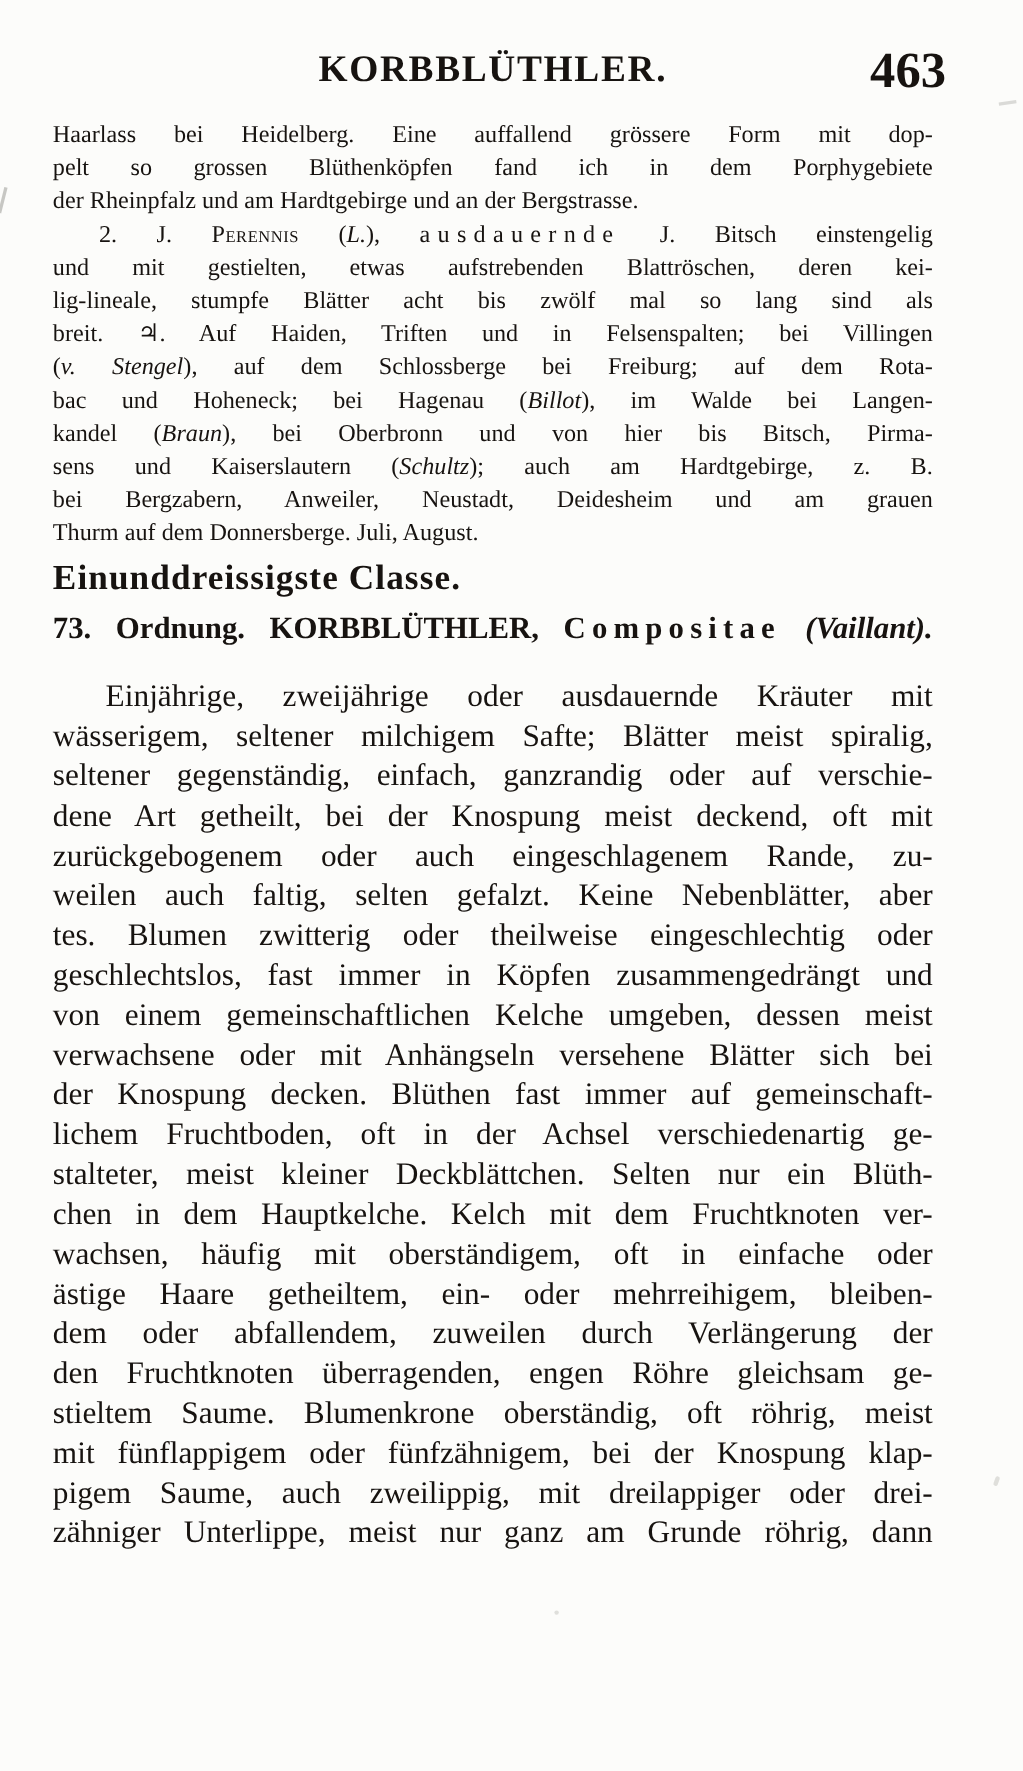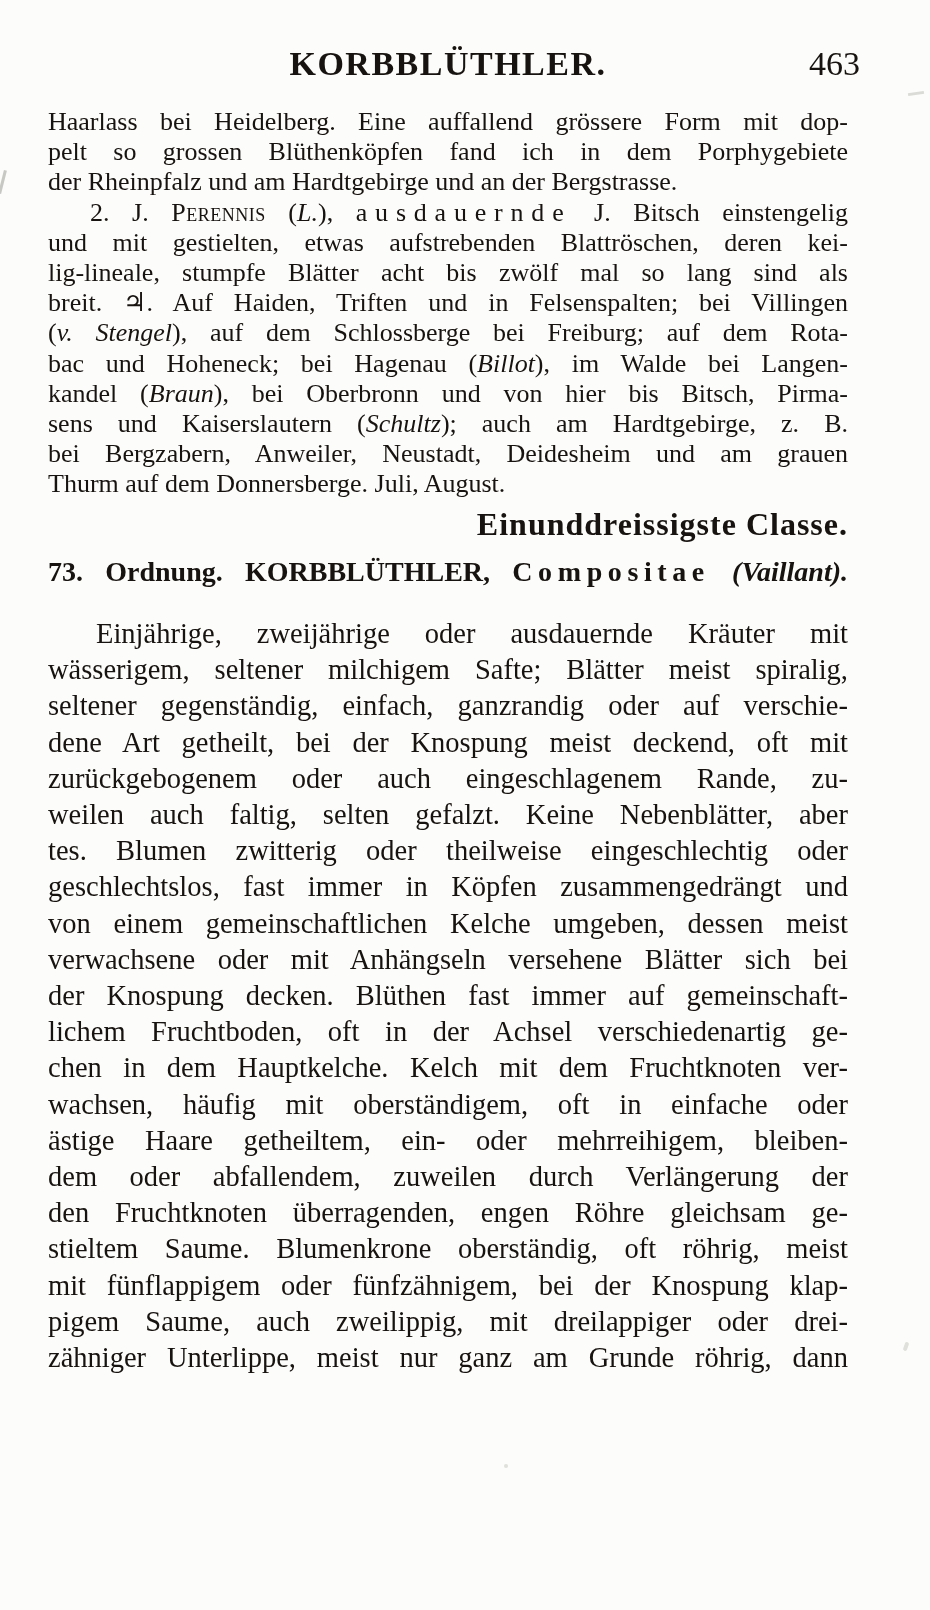--- a/index.html
+++ b/index.html
@@ -15,37 +15,37 @@
     color:#171310;
   }
   
   .running-header{position:absolute;top:44px;left:48px;width:800px;height:44px;}
   .running-title{
     text-align:center;font-size:34px;font-weight:700;letter-spacing:1.5px;
     line-height:40px;
   }
   .page-number{
     position:absolute;top:44px;right:70px;
-    font-size:34px;font-weight:400;line-height:40px;
+    font-size:46px;font-weight:700;line-height:40px;
   }
   
   .block{position:absolute;left:48px;width:800px;}
-  .small-block{font-size:26px;line-height:30.2px;}
+  .small-block{font-size:22px;line-height:30.2px;}
   .large-block{font-size:28.5px;line-height:36.2px;}
   .tl{text-align:justify;text-align-last:justify;white-space:nowrap;}
   .tl.short{text-align-last:left;}
   .tl.ind{padding-left:42px;}
   .large-block .tl.ind{padding-left:48px;}
   .i{font-style:italic;}
   .sc{font-variant-caps:small-caps;letter-spacing:0.5px;}
   .sp{letter-spacing:0.3em;}
   
   .class-heading{
     position:absolute;top:504px;left:48px;width:800px;margin:0;
-    text-align:right;font-size:32px;font-weight:700;letter-spacing:1px;
+    text-align:left;font-size:32px;font-weight:700;letter-spacing:1px;
     line-height:40px;
   }
   .order-heading{
     top:552px;font-size:28px;font-weight:700;line-height:40px;
   }
   .order-heading .sp{letter-spacing:0.2em;}
   
   .artifact{position:absolute;background:#9a9a96;opacity:.55;}
   .art-1{left:1px;top:170px;width:3px;height:24px;transform:rotate(14deg);}
   .art-2{right:6px;top:92px;width:16px;height:3px;opacity:.35;transform:rotate(-8deg);}
@@ -94,20 +94,21 @@
       <div class="tl"><span>seltener gegenständig, einfach, ganzrandig oder auf verschie-</span></div>
       <div class="tl"><span>dene Art getheilt, bei der Knospung meist deckend, oft mit</span></div>
       <div class="tl"><span>zurückgebogenem oder auch eingeschlagenem Rande, zu-</span></div>
       <div class="tl"><span>weilen auch faltig, selten gefalzt. Keine Nebenblätter, aber</span></div>
       <div class="tl"><span>tes. Blumen zwitterig oder theilweise eingeschlechtig oder</span></div>
       <div class="tl"><span>geschlechtslos, fast immer in Köpfen zusammengedrängt und</span></div>
       <div class="tl"><span>von einem gemeinschaftlichen Kelche umgeben, dessen meist</span></div>
       <div class="tl"><span>verwachsene oder mit Anhängseln versehene Blätter sich bei</span></div>
       <div class="tl"><span>der Knospung decken. Blüthen fast immer auf gemeinschaft-</span></div>
       <div class="tl"><span>lichem Fruchtboden, oft in der Achsel verschiedenartig ge-</span></div>
+      <div class="tl"><span>stalteter, meist kleiner Deckblättchen. Selten nur ein Blüth-</span></div>
       <div class="tl"><span>chen in dem Hauptkelche. Kelch mit dem Fruchtknoten ver-</span></div>
       <div class="tl"><span>wachsen, häufig mit oberständigem, oft in einfache oder</span></div>
       <div class="tl"><span>ästige Haare getheiltem, ein- oder mehrreihigem, bleiben-</span></div>
       <div class="tl"><span>dem oder abfallendem, zuweilen durch Verlängerung der</span></div>
       <div class="tl"><span>den Fruchtknoten überragenden, engen Röhre gleichsam ge-</span></div>
       <div class="tl"><span>stieltem Saume. Blumenkrone oberständig, oft röhrig, meist</span></div>
       <div class="tl"><span>mit fünflappigem oder fünfzähnigem, bei der Knospung klap-</span></div>
       <div class="tl"><span>pigem Saume, auch zweilippig, mit dreilappiger oder drei-</span></div>
       <div class="tl"><span>zähniger Unterlippe, meist nur ganz am Grunde röhrig, dann</span></div>
     </section>

